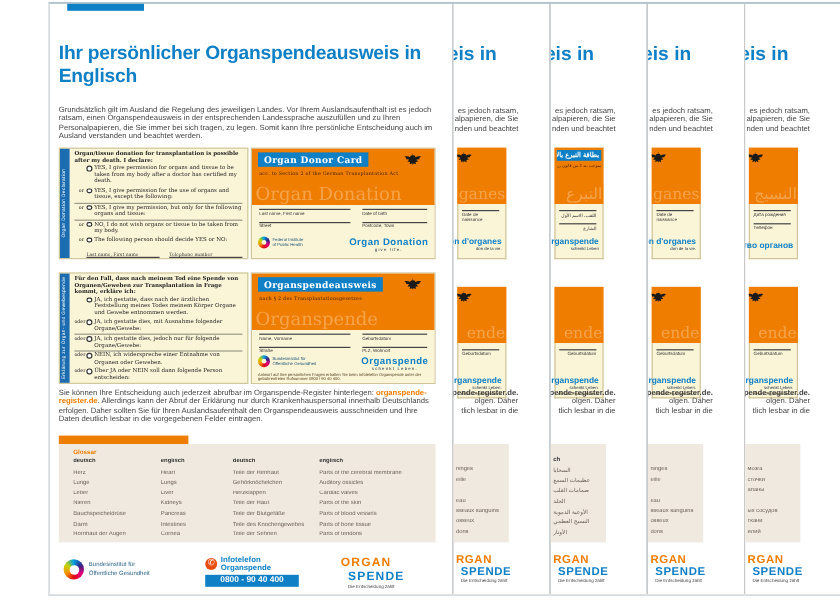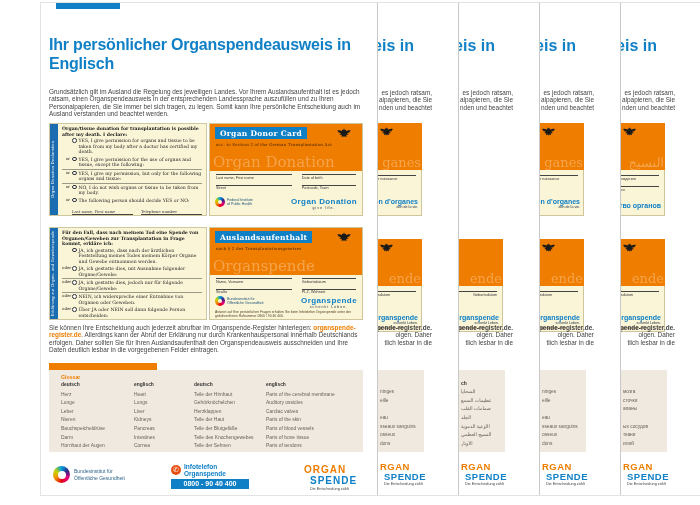--- a/index.html
+++ b/index.html
@@ -75,30 +75,30 @@
           background:conic-gradient(#009fe3,#312783,#e6007e,#e30613,#f39200,#c8d400,#009fe3);}
   .f-ring::after{content:"";position:absolute;inset:4.5px;background:#fff;border-radius:50%;}
   .f-biog-txt{font-size:5px;color:#2e6589;line-height:1.3;}
   .f-info{position:absolute;left:122px;top:2px;}
   .f-info-top{display:flex;gap:3px;align-items:center;}
   .f-phone-ic{width:10px;height:10px;border-radius:50%;background:#e84e0f;color:#fff;font-size:7px;
               line-height:10px;text-align:center;flex:none;}
   .f-info-txt{font-size:6.5px;font-weight:bold;color:var(--blue);line-height:1.1;}
   .f-phonebox{margin-top:1.5px;background:var(--blue);color:#fff;font-weight:bold;font-size:7px;
               text-align:center;padding:1.5px 3px;width:78px;}
-  .f-logo{position:absolute;left:255px;top:4px;}
+  .f-logo{position:absolute;left:235px;top:4px;}
   .f-l1{font-size:10px;font-weight:bold;color:var(--orange);letter-spacing:1px;line-height:1.05;}
   .f-l2{font-size:10px;font-weight:bold;color:var(--blue);letter-spacing:1px;line-height:1.05;margin-left:6px;}
   .f-tag{font-size:3.8px;color:#444;margin-left:6px;margin-top:0.5px;}
 
   
   .sl-title{position:absolute;top:34px;right:44px;font-size:16px;font-weight:bold;color:var(--blue);white-space:nowrap;}
   .sl-paras{position:absolute;top:86px;right:26px;text-align:right;}
   .sl-line{font-size:6.4px;line-height:7.4px;color:var(--ink);white-space:nowrap;}
-  .sl-card{position:absolute;right:36px;width:60px;height:93px;}
+  .sl-card{position:absolute;right:36px;width:41px;height:93px;}
   .sl-card1{top:120px}.sl-card2{top:236px}
   .sl-top{height:47px;background:var(--orange);position:relative;overflow:hidden;}
   .sl-eagle{position:absolute;right:28px;top:2px;width:15px;height:12px;}
   .sl-water{position:absolute;right:1px;bottom:0;font-family:"DejaVu Serif",serif;font-size:13px;color:var(--worange);white-space:nowrap;}
   .sl-c1h{position:absolute;top:2px;left:2px;right:2px;background:var(--blue);color:#fff;font-family:"DejaVu Serif",serif;
           font-size:5.5px;font-weight:bold;text-align:right;direction:rtl;padding:1px 2px;white-space:nowrap;overflow:hidden;}
   .sl-c1s{position:absolute;top:13px;left:2px;right:2px;font-size:3.5px;color:#4a2400;text-align:right;direction:rtl;white-space:nowrap;overflow:hidden;}
   .sl-c1h:empty,.sl-c1s:empty,.sll-tag:empty,.sl-gh:empty{display:none;}
   .sl-bot{height:46px;background:var(--cream);position:relative;border:0.5px solid #d0c49a;border-top:none;}
   .slf{position:absolute;left:3px;right:5px;border-top:0.7px solid #444;font-size:3.8px;color:#333;padding-top:0.5px;}
@@ -243,21 +243,21 @@
               <span class="opt-pre">oder</span>
               <span class="opt-cb"></span>
               <span>Über JA oder NEIN soll dann folgende Person entscheiden:</span>
             </div>
               </div>
 
         </div>
       </div>
       <div class="cr">
         <div class="cr-top">
-          <div class="cr-title">Auslandsaufenthalt</div>
+          <div class="cr-title">Organspendeausweis</div>
           <div class="cr-sub">nach § 2 des Transplantationsgesetzes</div>
           <svg class="eagle">
                 <use href="#eagle-sym"></use>
               </svg>
           <div class="cr-water">Organspende</div>
         </div>
         <div class="cr-bot">
           <div class="crrow">
             <div class="crf w1">Name, Vorname</div>
             <div class="crf w2">Geburtsdatum</div>
@@ -429,20 +429,35 @@
     </div>
   </div>
 
   <div class="sliver ar">
     <div class="sl-title">veis in</div>
     <div class="sl-paras">
           <div class="sl-line">es jedoch ratsam,</div>
           <div class="sl-line">alpapieren, die Sie</div>
           <div class="sl-line">nden und beachtet</div>
         </div>
+    <div class="sl-card sl-card1">
+      <div class="sl-top">
+        <div class="sl-c1h">بطاقة التبرع بالأعضاء</div>
+        <div class="sl-c1s">بموجب بند 2 من قانون زر</div>
+        <div class="sl-water">التبرع</div>
+          </div>
+      <div class="sl-bot">
+        <div class="slf slf1"><span>اللقب، الاسم الأول</span></div>
+        <div class="slf slf2"><span>الشارع</span></div>
+        <div class="sll">
+          <div class="sll-main">rganspende</div>
+          <div class="sll-tag">schenkt Leben</div>
+            </div>
+      </div>
+    </div>
     <div class="sl-card sl-card2">
       <div class="sl-top">
         <div class="sl-water">ende</div>
           </div>
       <div class="sl-bot">
         <div class="slf slf1"><span>Geburtsdatum</span></div>
         <div class="sll">
           <div class="sll-main">rganspende</div>
           <div class="sll-tag">schenkt Leben.</div>
             </div>

